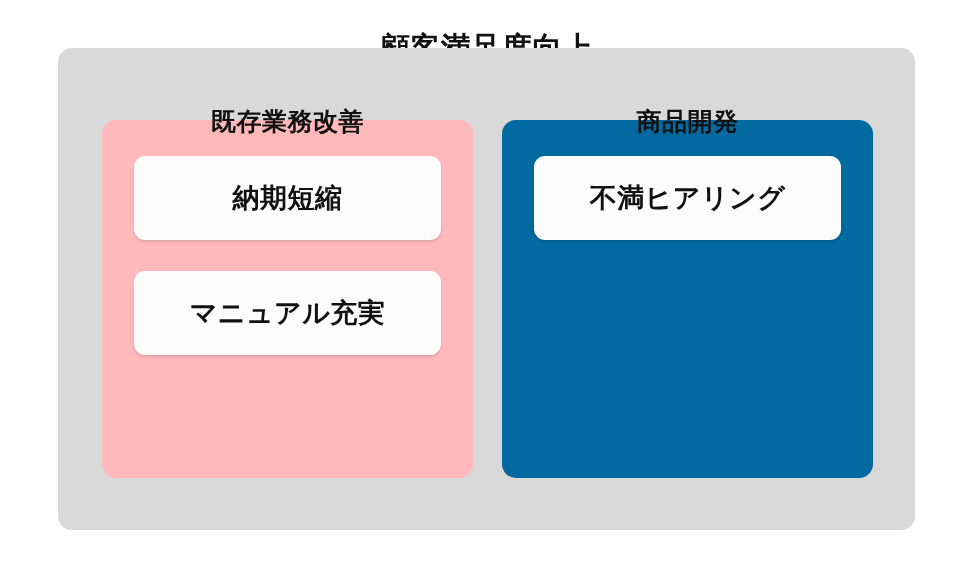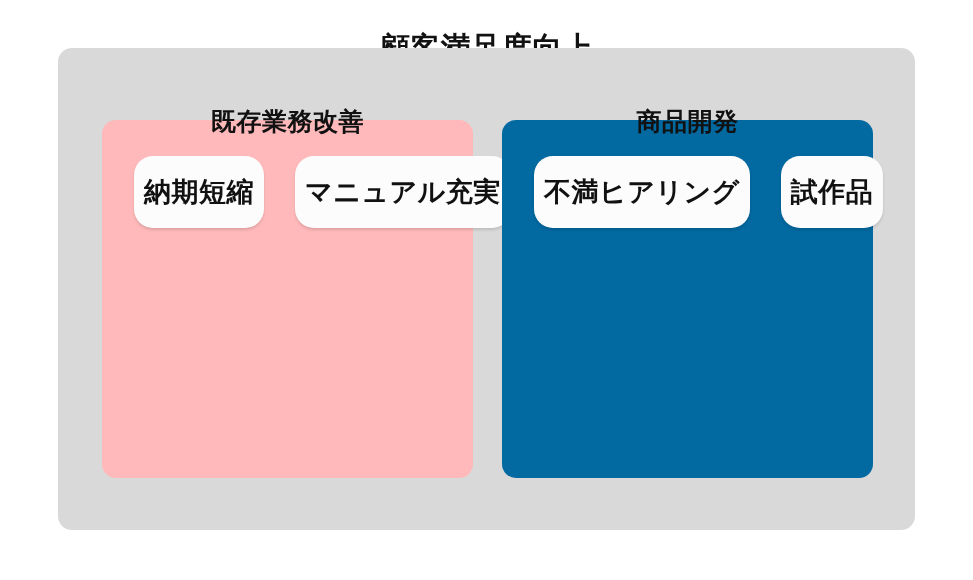--- a/index.html
+++ b/index.html
@@ -62,21 +62,21 @@
   }
 
   .branch {
     position: relative;
     width: 371px;
     height: 358px;
     border-radius: 14px;
     box-sizing: border-box;
     padding: 36px 32px 20px 32px;
     display: flex;
-    flex-direction: row;
+    flex-direction: column;
     justify-content: flex-start;
     gap: 31px;
   }
 
   .branch--existing { background: #ffb9ba; }
   .branch--product  { background: #0369a1; }
 
   .branch-title {
     position: absolute;
     left: 0;
@@ -86,23 +86,23 @@
     font-size: 25px;
     line-height: 30px;
     font-weight: bold;
     color: #111111;
     letter-spacing: 0.5px;
     white-space: nowrap;
   }
 
   
   .card {
-    height: 72px;
+    height: 84px;
     background: #fcfcfc;
-    border-radius: 19px;
+    border-radius: 11px;
     box-shadow: 0 2px 3px rgba(0, 0, 0, 0.13);
     display: flex;
     align-items: center;
     justify-content: center;
     box-sizing: border-box;
     padding: 0 10px;
   }
 
   .card-label {
     font-size: 27px;
@@ -138,19 +138,16 @@
     </div>
 
     <div class="branch branch--product">
       <div class="branch-title">商品開発</div>
 
 
       <div class="card">
         <span class="card-label">不満ヒアリング</span>
       </div>
 
-      <div class="card">
-        <span class="card-label">試作品</span>
-      </div>
     </div>
 
   </div>
 </div>
 
 </body></html>

